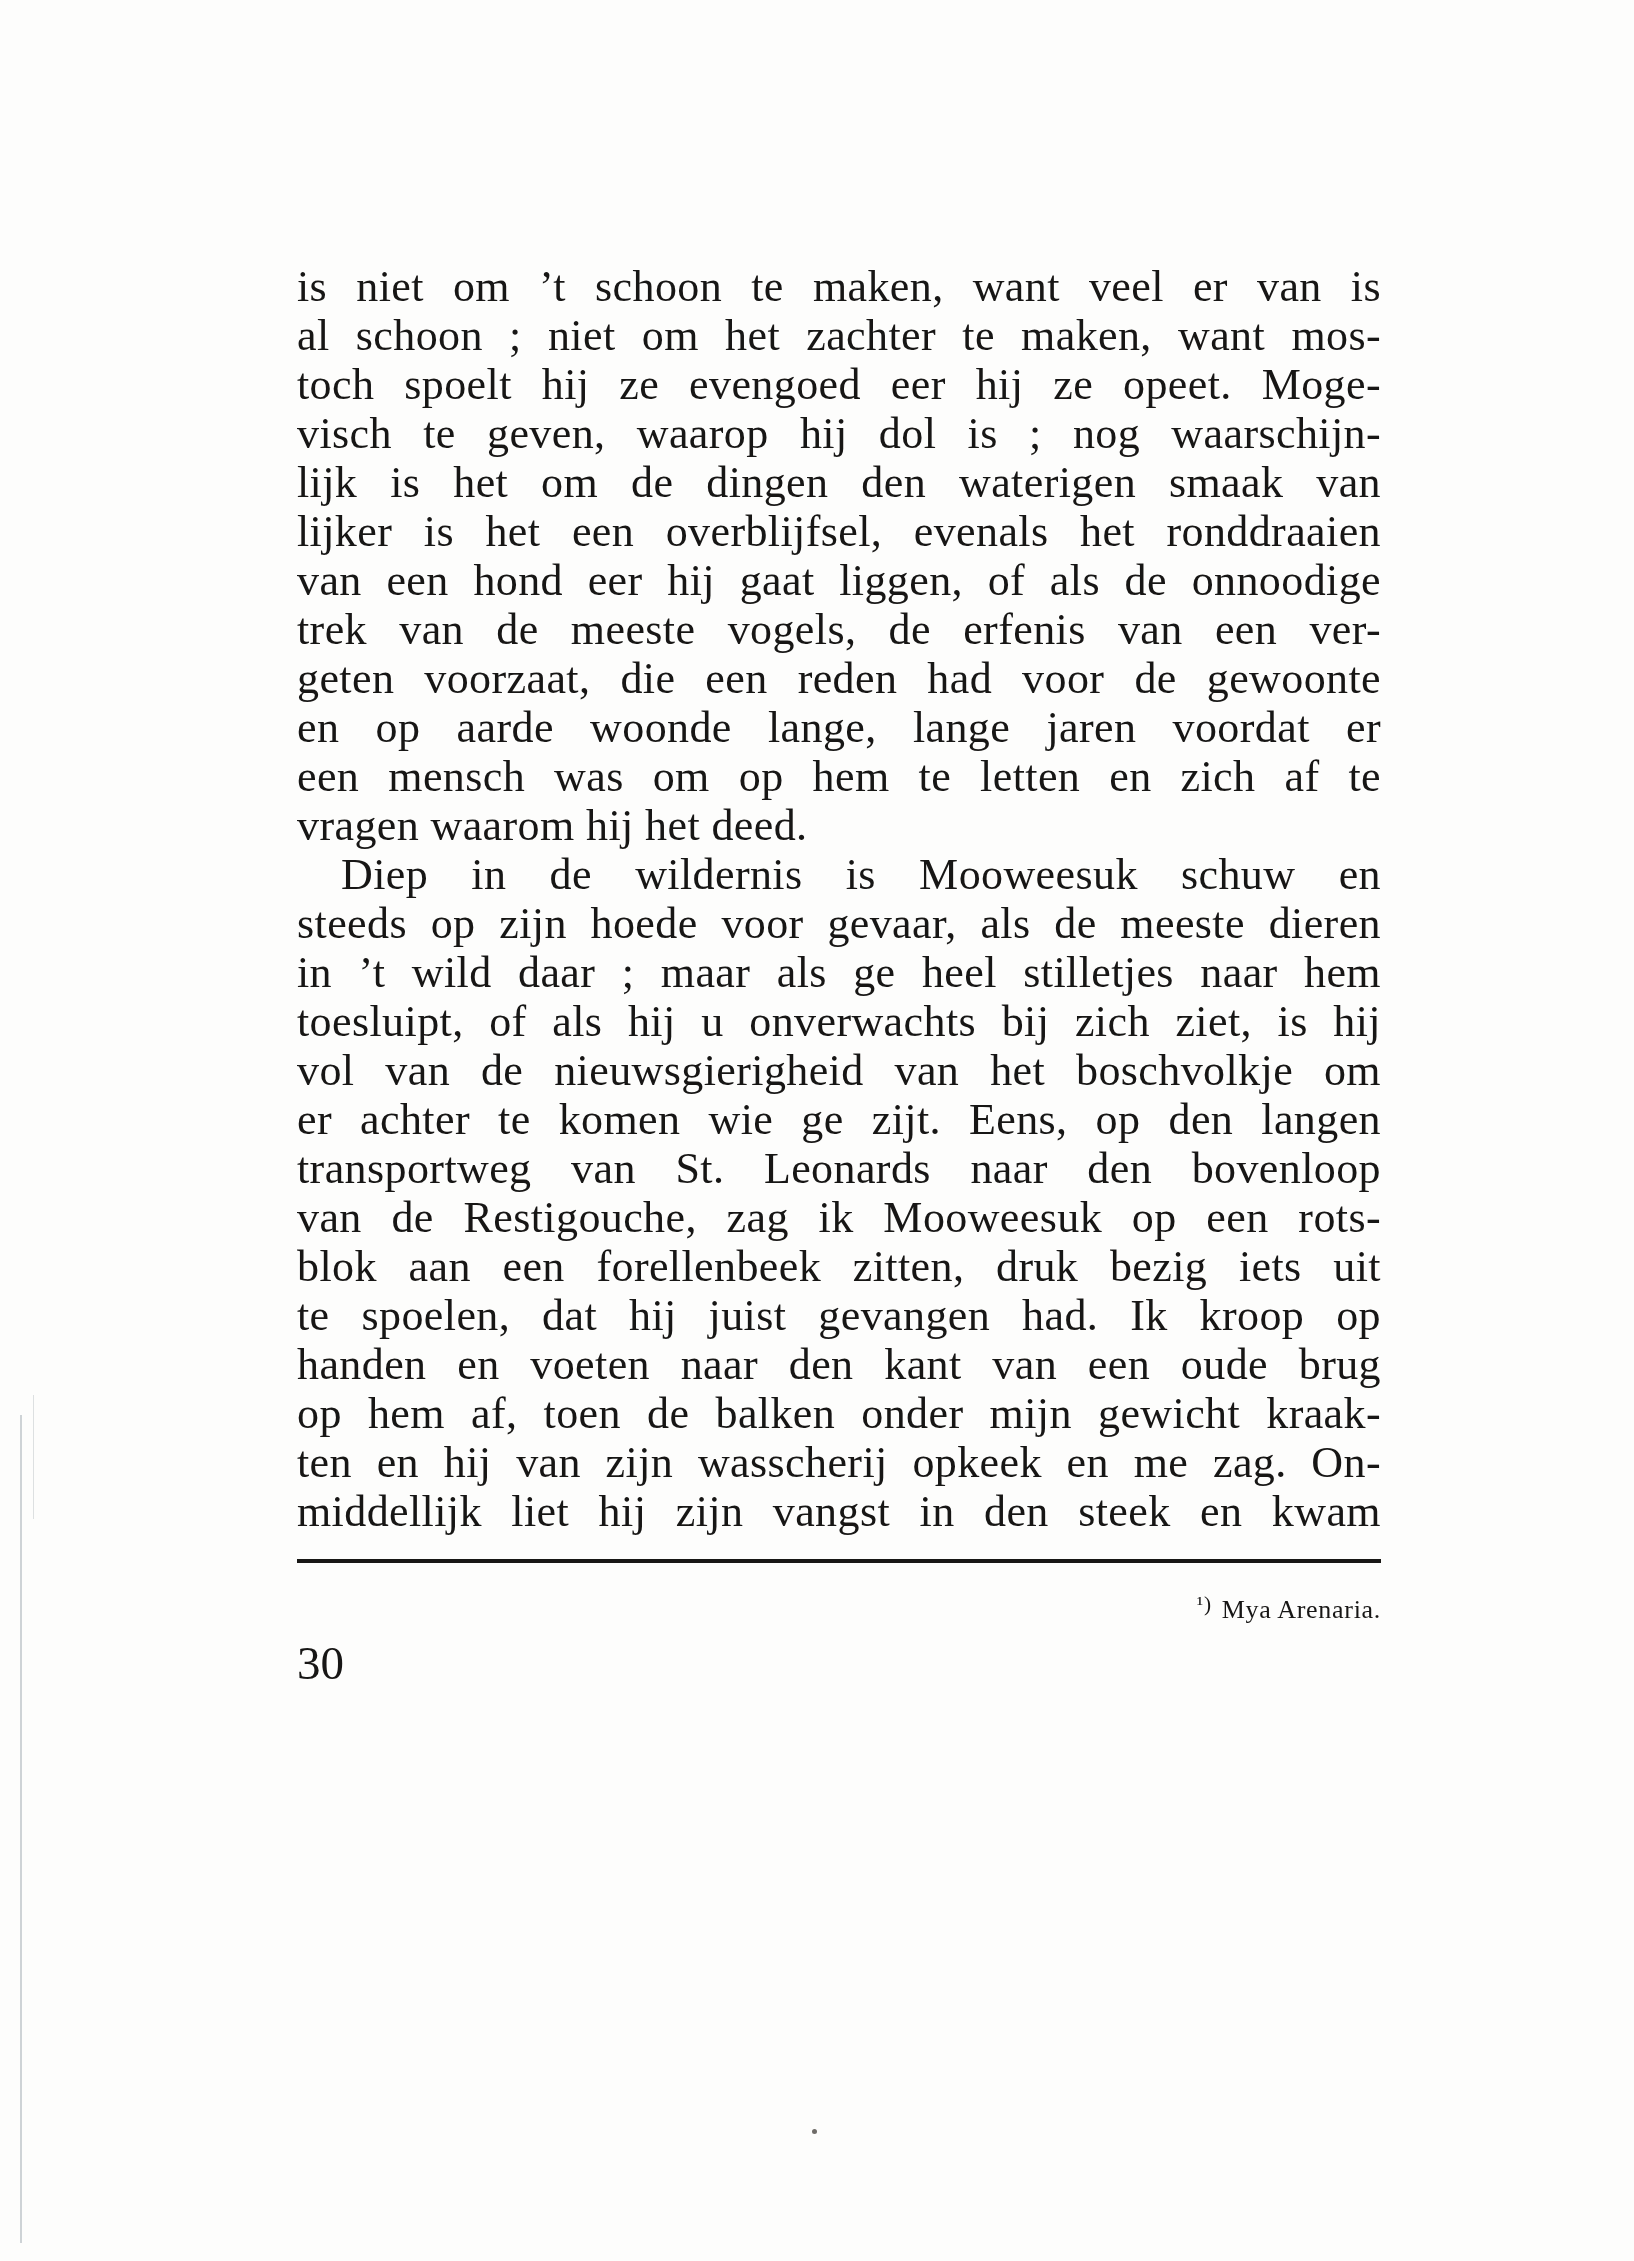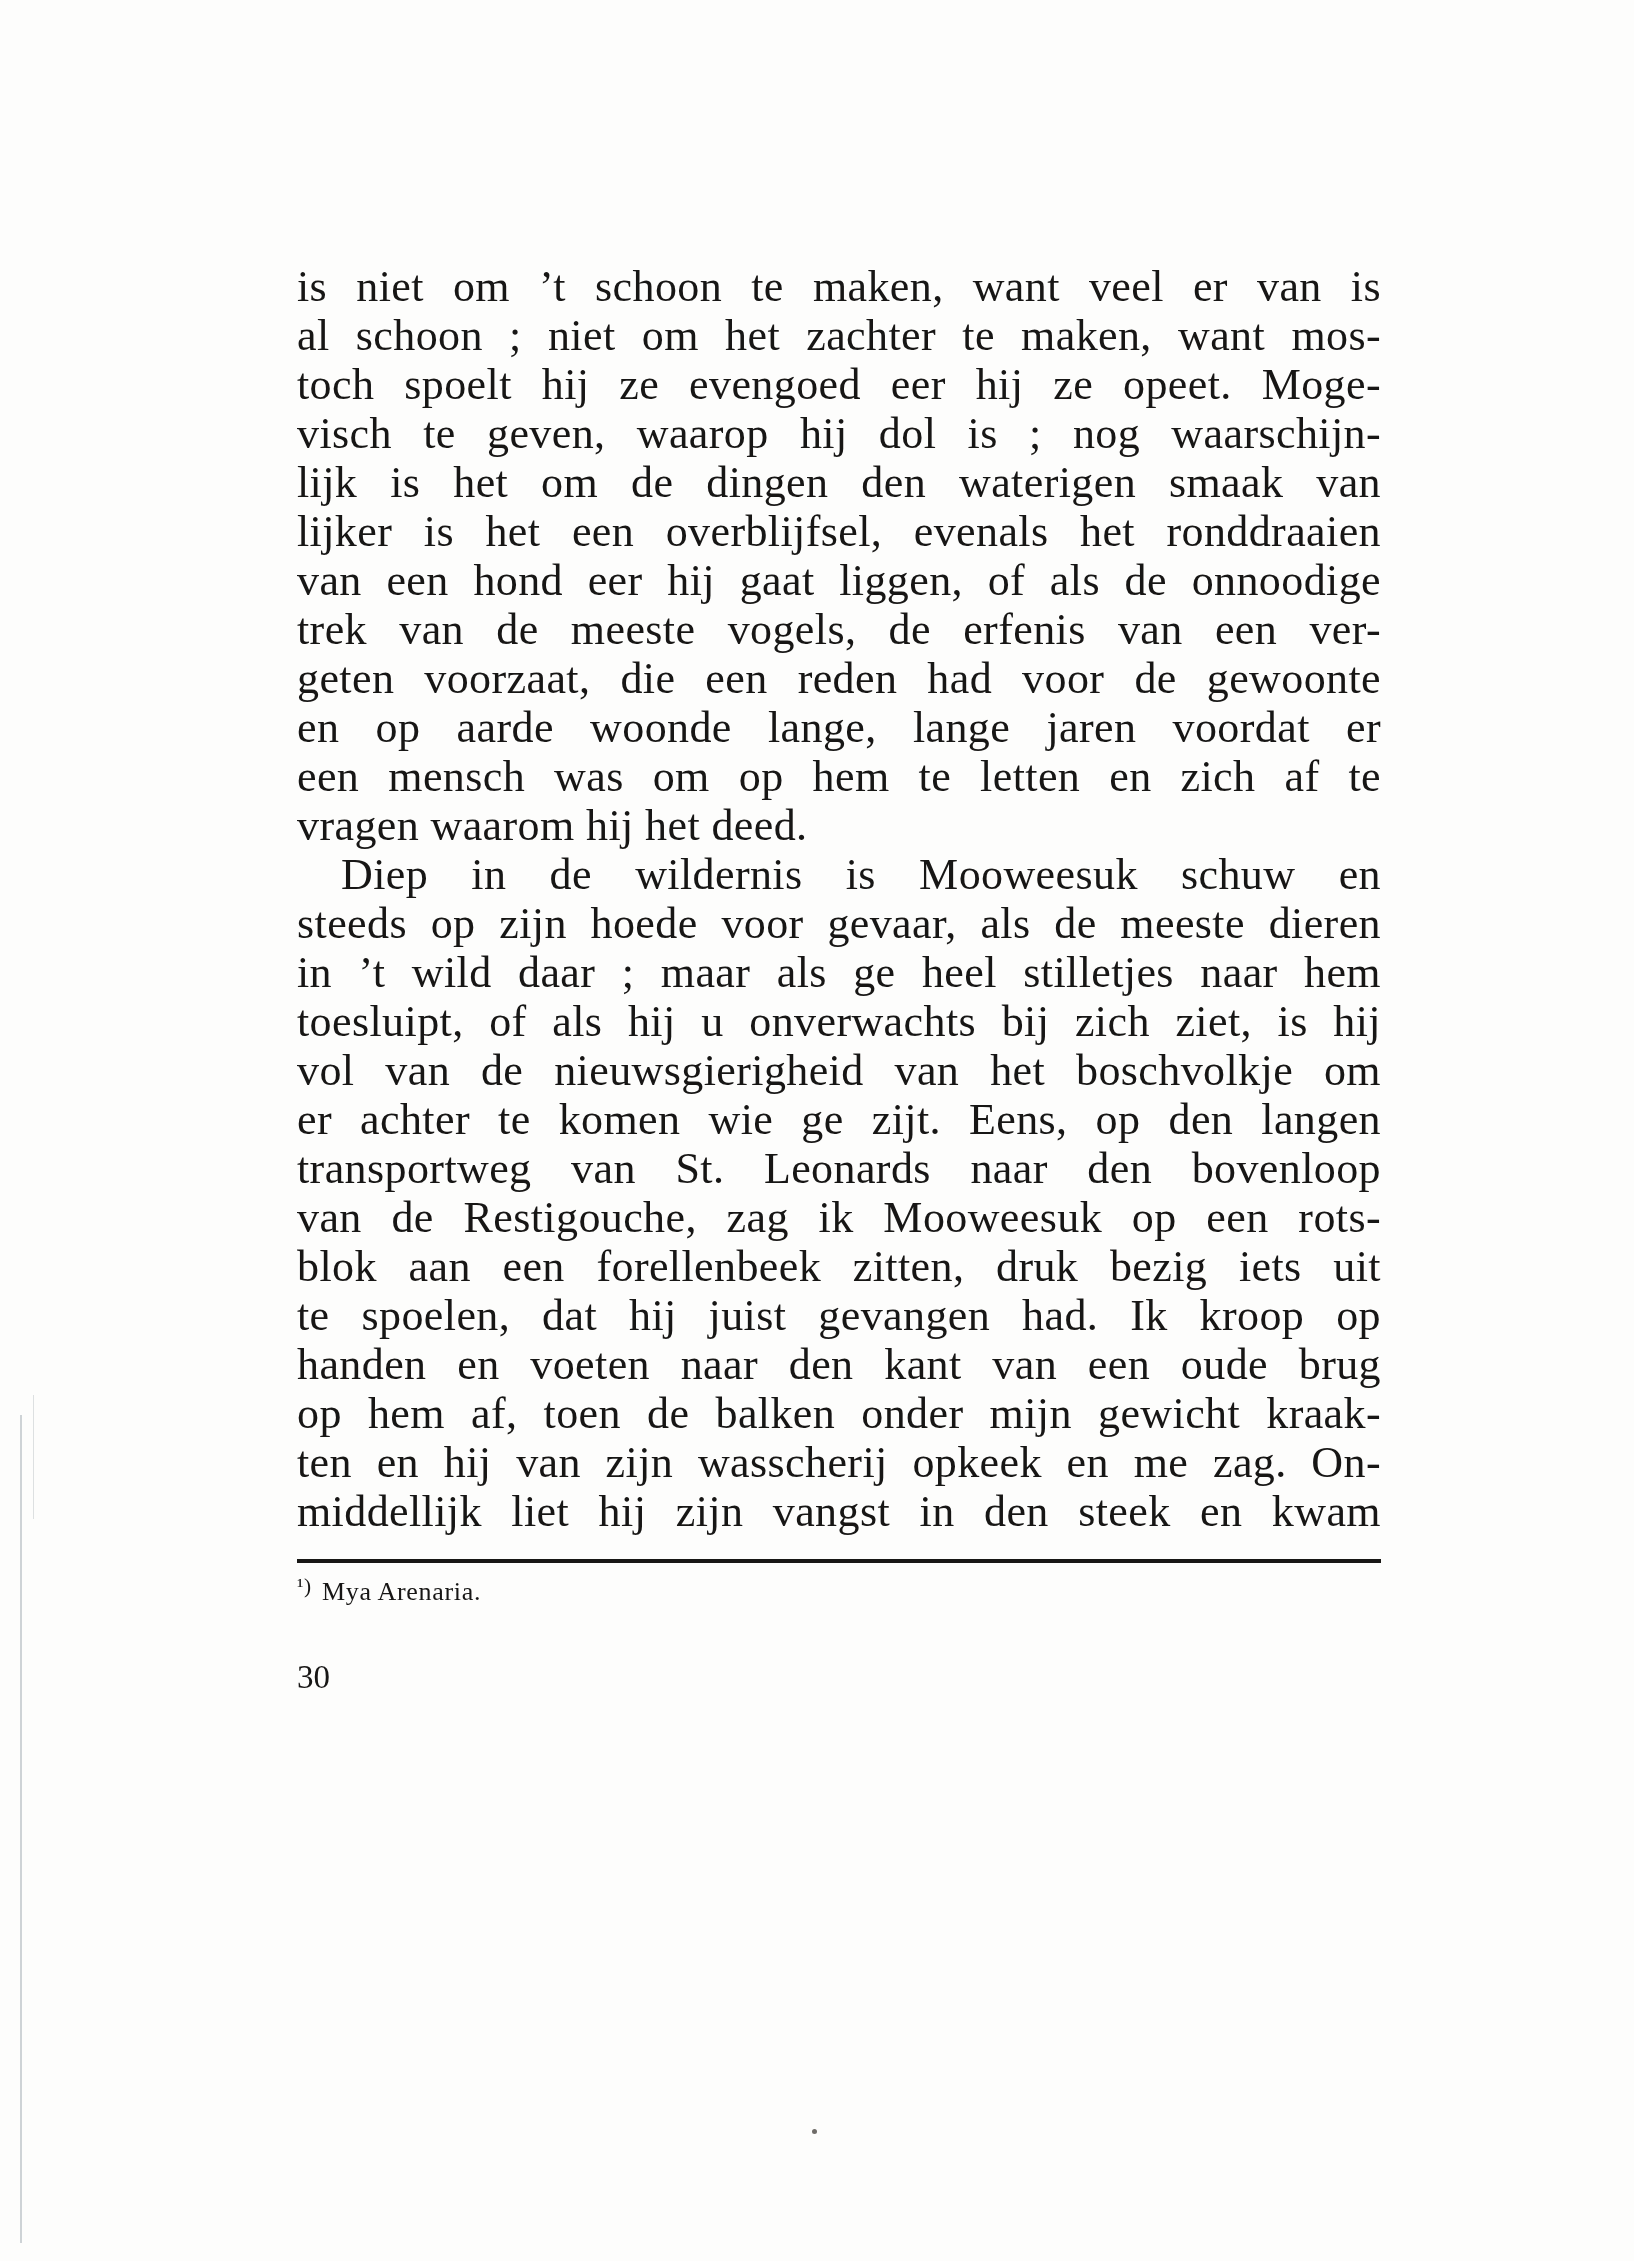--- a/index.html
+++ b/index.html
@@ -35,33 +35,34 @@
   .line.indent {
     text-indent: 44px;
   }
   .rule {
     margin-top: 23px;
     height: 3.6px;
     background: #181715;
     width: 100%;
   }
   .footnote {
-    margin-top: 6px;
+    margin-top: 24px;
     font-size: 26px;
     line-height: 34px;
     letter-spacing: 0.7px;
+    text-align: right;
   }
   .fn-marker {
     font-size: 21.3px;
     vertical-align: 7.1px;
     margin-right: 10px;
   }
   .pagenum {
-    margin-top: 48px;
-    font-size: 33px;
+    margin-top: 16px;
+    font-size: 47px;
     line-height: 40px;
   }
   .artifact {
     position: absolute;
     background: #b6bdc1;
   }
   .artifact.a1 {
     left: 20px;
     top: 1415px;
     width: 2.1px;

